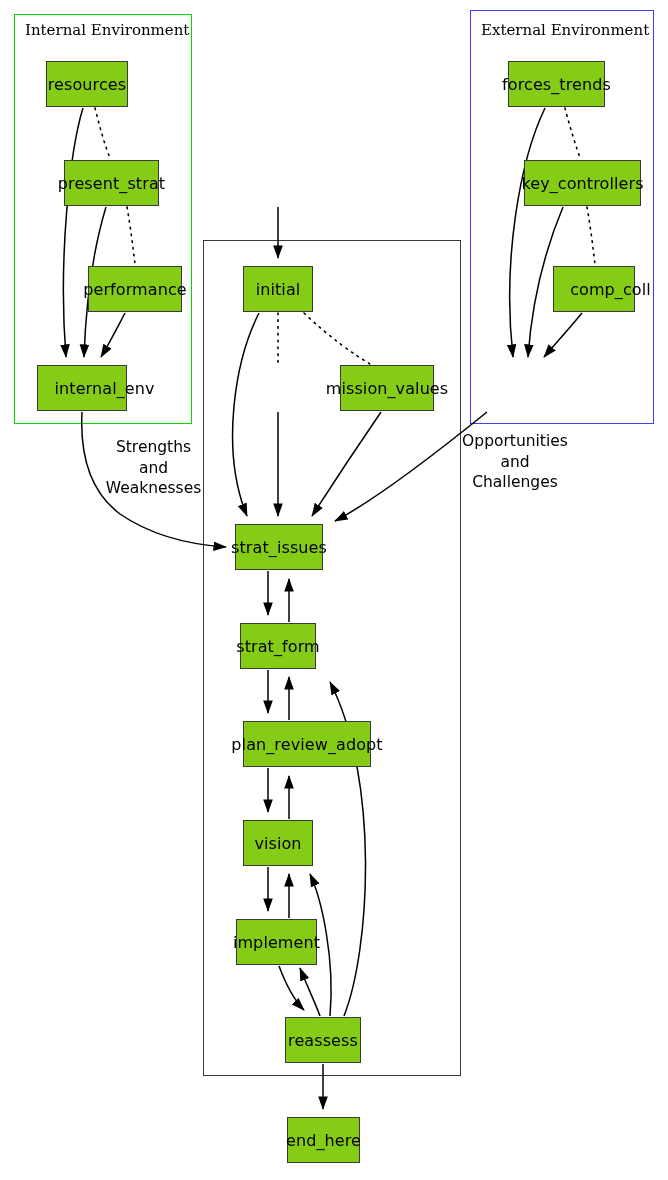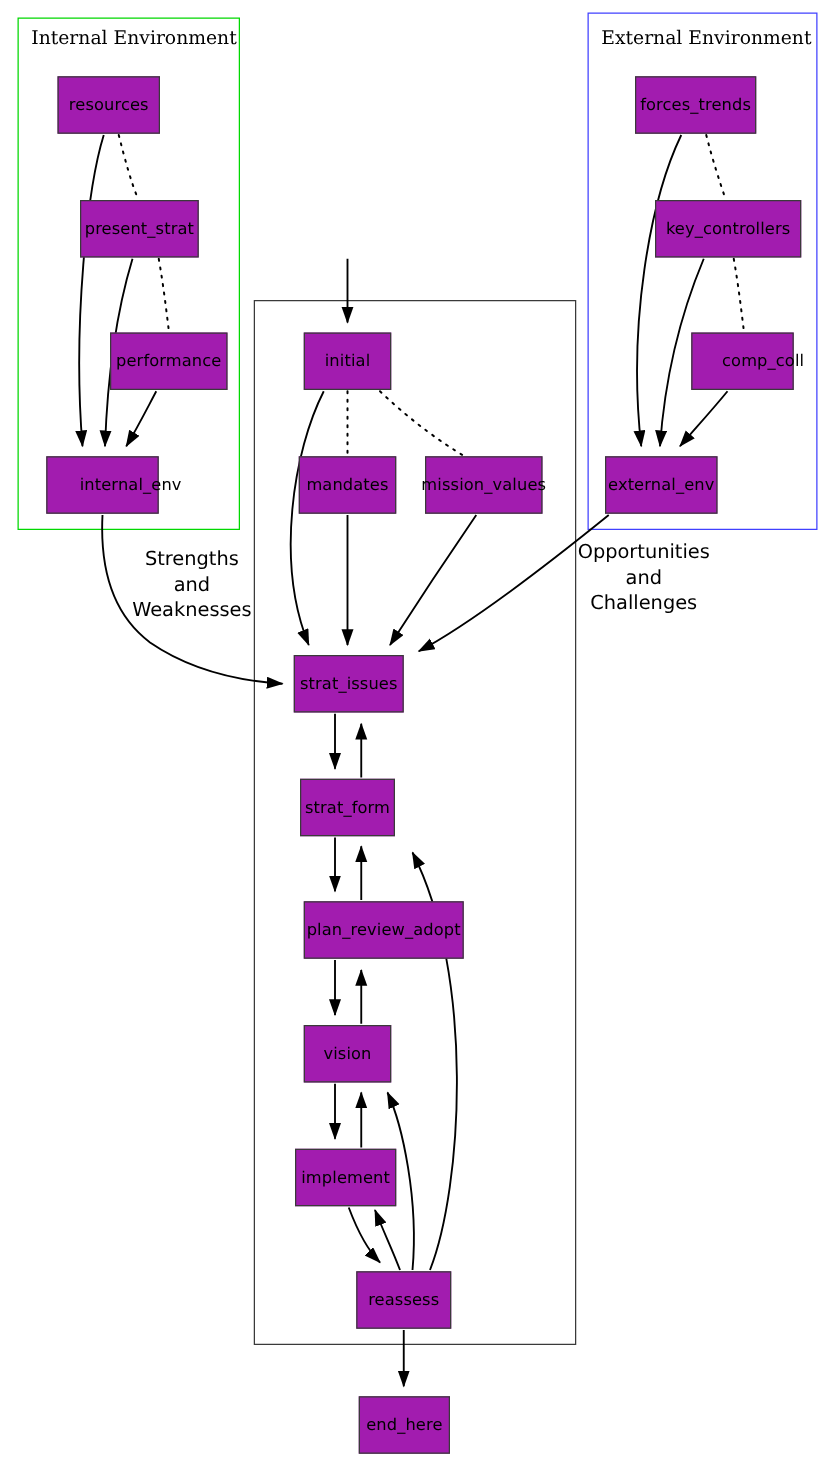--- a/index.html
+++ b/index.html
@@ -3,23 +3,23 @@
 <meta charset="utf-8">
 <style>
   html,body{margin:0;padding:0;background:#ffffff;}
   body{width:668px;height:1180px;position:relative;overflow:hidden;
        font-family:"DejaVu Sans","Liberation Sans",sans-serif;}
   #stage{position:absolute;left:0;top:0;width:668px;height:1180px;}
   svg#edges{position:absolute;left:0;top:0;width:668px;height:1180px;pointer-events:none;}
   .cluster{position:absolute;box-sizing:border-box;background:transparent;}
   .cluster-label{position:absolute;font-family:"DejaVu Serif","Liberation Serif",serif;
        font-size:15px;color:#000;white-space:nowrap;font-weight:400;}
-  .node{position:absolute;box-sizing:border-box;border:1px solid #3a3a3a;background:#a21caf;
+  .node{position:absolute;box-sizing:border-box;border:1px solid #3a3a3a;background:#84cc16;
        display:flex;align-items:center;justify-content:center;
-       font-family:"DejaVu Sans","Liberation Sans",sans-serif;font-size:13px;color:#000;
+       font-family:"DejaVu Sans","Liberation Sans",sans-serif;font-size:16px;color:#000;
        white-space:nowrap;letter-spacing:0.1px;}
   .edge-label{position:absolute;font-family:"DejaVu Sans","Liberation Sans",sans-serif;
        font-size:15.5px;color:#000;text-align:center;line-height:1.33;white-space:pre-line;}
 </style>
 </head>
 <body>
 
 <div id="stage">
 
   <div class="cluster" id="cluster-internal" style="left: 14px; top: 14px; width: 178px; height: 410px; border: 1.5px solid rgb(0, 216, 0);"></div>
@@ -77,33 +77,31 @@
       <path d="M565,108 C570,128 576,146 580,158"></path>
       <path d="M587,207 C591,230 593,248 595,264"></path>
     </g>
   </svg>
 
   <div class="node" style="left: 46px; top: 61px; width: 82px; height: 46px;">resources</div>
   <div class="node" style="left: 64px; top: 160px; width: 95px; height: 46px;">present_strat</div>
   <div class="node" style="left: 88px; top: 266px; width: 94px; height: 46px;">performance</div>
   <div class="node" style="left: 37px; top: 365px; width: 90px; height: 46px; padding-left: 45px;">internal_env</div>
   <div class="node" style="left: 243px; top: 266px; width: 70px; height: 46px;">initial</div>
-  <div class="node" style="left: 239px; top: 365px; width: 78px; height: 46px;">mandates</div>
   <div class="node" style="left: 340px; top: 365px; width: 94px; height: 46px;">mission_values</div>
   <div class="node" style="left: 235px; top: 524px; width: 88px; height: 46px;">strat_issues</div>
   <div class="node" style="left: 240px; top: 623px; width: 76px; height: 46px;">strat_form</div>
   <div class="node" style="left: 214px; top: 721px; width: 128px; height: 46px; margin-left: 29px;">plan_review_adopt</div>
   <div class="node" style="left: 243px; top: 820px; width: 70px; height: 46px;">vision</div>
   <div class="node" style="left: 236px; top: 919px; width: 81px; height: 46px;">implement</div>
   <div class="node" style="left: 285px; top: 1017px; width: 76px; height: 46px;">reassess</div>
   <div class="node" style="left: 287px; top: 1117px; width: 73px; height: 46px;">end_here</div>
   <div class="node" style="left: 508px; top: 61px; width: 97px; height: 46px;">forces_trends</div>
   <div class="node" style="left: 524px; top: 160px; width: 117px; height: 46px;">key_controllers</div>
   <div class="node" style="left: 553px; top: 266px; width: 82px; height: 46px; padding-left: 33px;">comp_coll</div>
-  <div class="node" style="left: 484px; top: 365px; width: 90px; height: 46px;">external_env</div>
 
   <div class="edge-label" id="lbl-sw" style="left: 96px; top: 437px; width: 115px;">Strengths
 and
 Weaknesses</div>
   <div class="edge-label" id="lbl-oc" style="left: 455px; top: 431px; width: 120px;">Opportunities
 and
 Challenges</div>
 
 </div>
 

